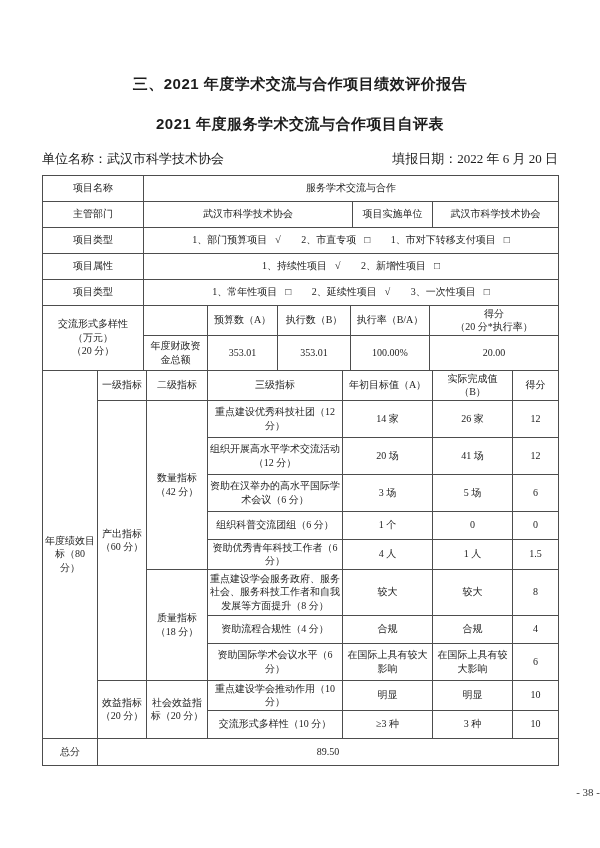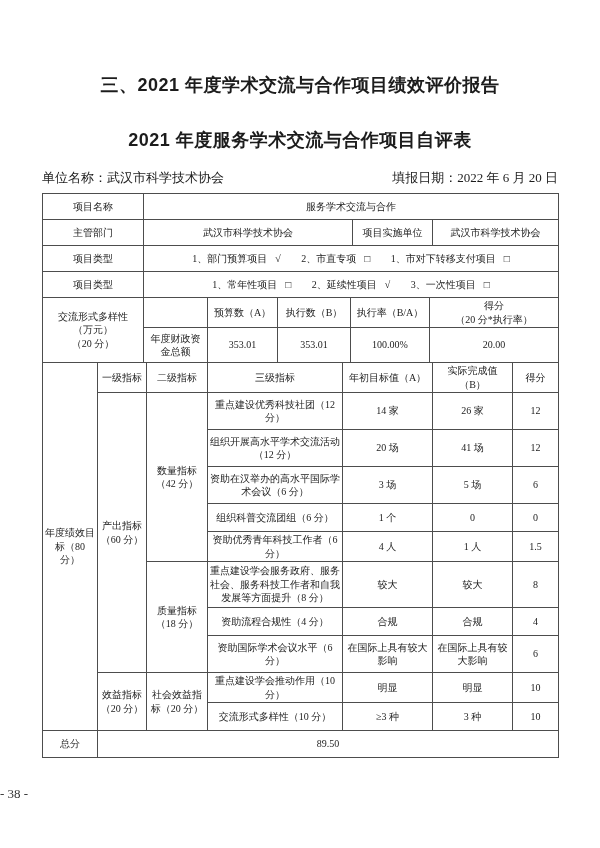--- a/index.html
+++ b/index.html
@@ -19,26 +19,26 @@
     width: 600px;
     height: 848px;
     box-sizing: border-box;
     padding: 76px 42px 0 42px;
     background: #ffffff;
   }
   .title1, .title2 {
     text-align: center;
     font-family: "Liberation Sans", sans-serif;
     font-weight: bold;
-    font-size: 18px;
+    font-size: 15px;
     line-height: 1.1;
     letter-spacing: 0.5px;
     white-space: nowrap;
   }
-  .title2 { margin-top: 35px; }
+  .title2 { margin-top: 23px; }
   .meta-row {
     display: flex;
     justify-content: space-between;
     margin-top: 19px;
     font-size: 13px;
     line-height: 1.2;
   }
   table.tbl {
     border-collapse: collapse;
     table-layout: fixed;
@@ -65,22 +65,22 @@
   .ind-tbl tr.r3 td { height: 46px; text-align: center; }
   .ind-tbl tr.total td { height: 27px; }
   .opt { white-space: nowrap; margin: 15px 9px; }
   .opt .mark { margin-left: 8px; }
   .stack div { display: block; }
   .page-num {
     position: absolute;
     left: 0;
     right: 0;
     top: 786px;
-    text-align: left;
-    font-size: 13px;
+    text-align: right;
+    font-size: 11px;
     color: #333333;
   }
 </style>
 </head>
 <body>
 
 <div class="page">
 
   <div class="title1">三、2021 年度学术交流与合作项目绩效评价报告</div>
   <div class="title2">2021 年度服务学术交流与合作项目自评表</div>
@@ -107,20 +107,27 @@
       <td>武汉市科学技术协会</td>
       <td>项目实施单位</td>
       <td>武汉市科学技术协会</td>
     </tr>
     <tr>
       <td>项目类型</td>
       <td colspan="3">
         <span class="opt"><span>1、部门预算项目</span><span class="mark">√</span></span>
         <span class="opt"><span>2、市直专项</span><span class="mark">□</span></span>
         <span class="opt"><span>1、市对下转移支付项目</span><span class="mark">□</span></span>
+      </td>
+    </tr>
+    <tr>
+      <td>项目属性</td>
+      <td colspan="3">
+        <span class="opt"><span>1、持续性项目</span><span class="mark">√</span></span>
+        <span class="opt"><span>2、新增性项目</span><span class="mark">□</span></span>
       </td>
     </tr>
     <tr>
       <td>项目类型</td>
       <td colspan="3">
         <span class="opt"><span>1、常年性项目</span><span class="mark">□</span></span>
         <span class="opt"><span>2、延续性项目</span><span class="mark">√</span></span>
         <span class="opt"><span>3、一次性项目</span><span class="mark">□</span></span>
       </td>
     </tr>

